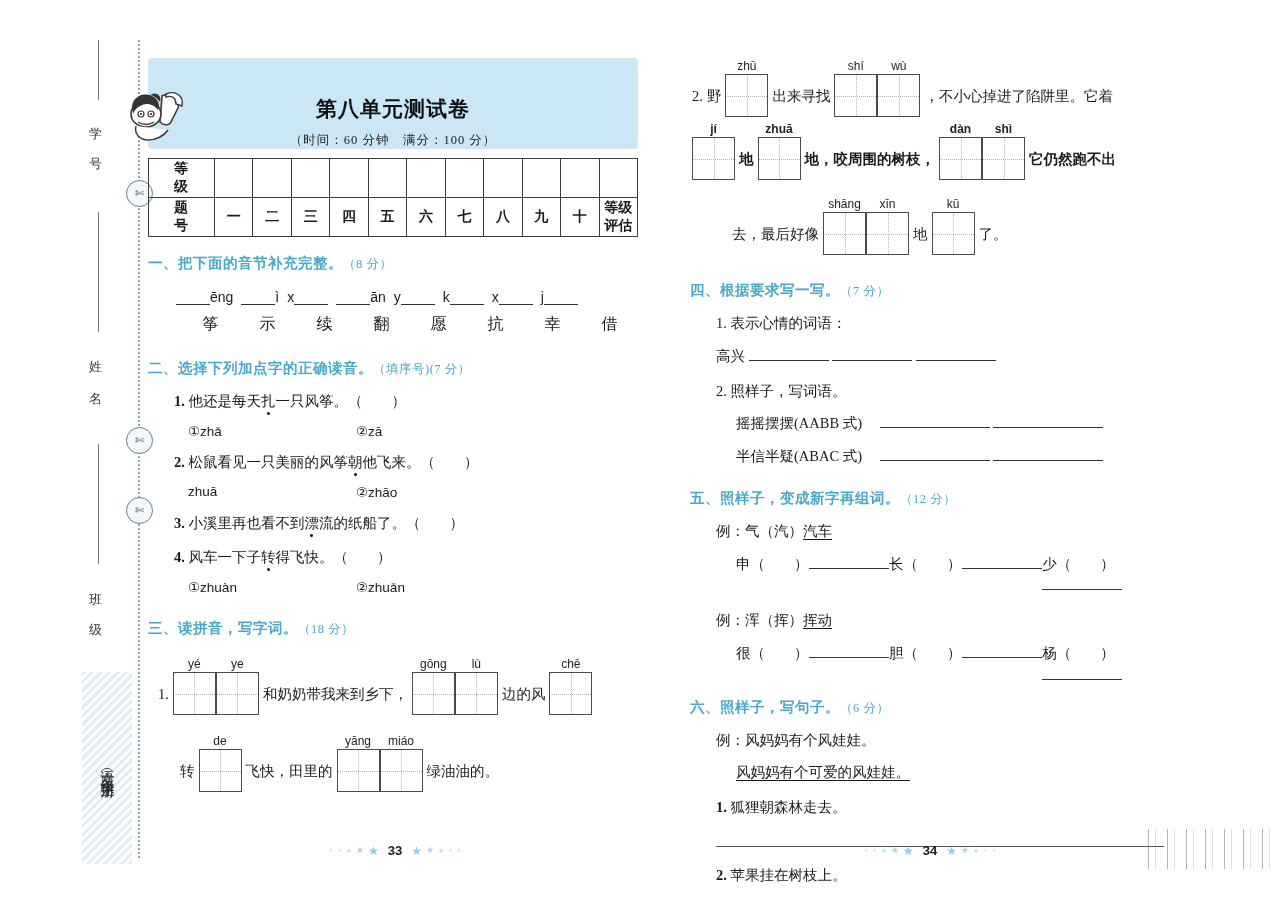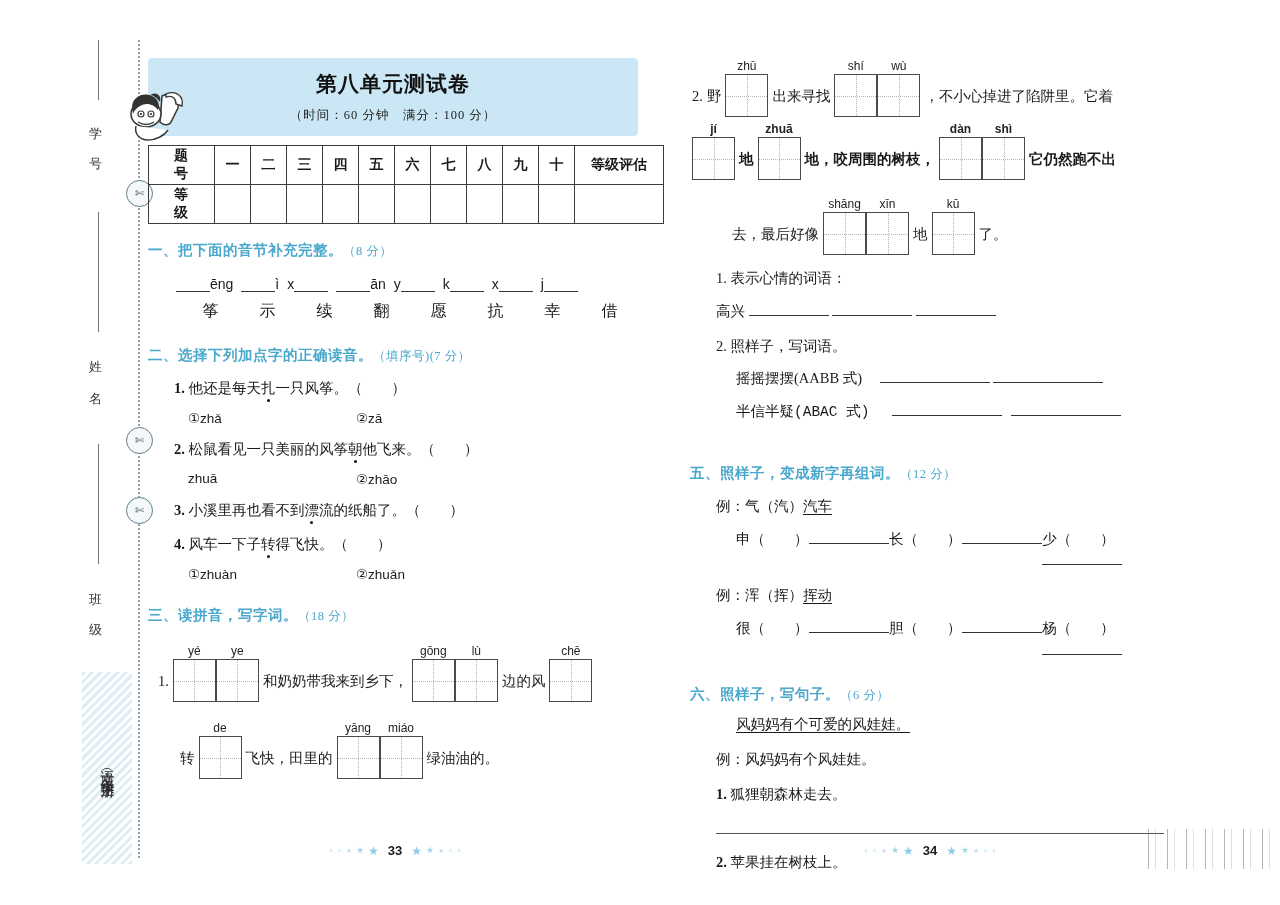--- a/index.html
+++ b/index.html
@@ -48,23 +48,23 @@
     writing-mode:vertical-rl;text-orientation:mixed;
     font-size:14px;color:#2b2b2b;letter-spacing:2px;
   }
 
   
   .col-left{position:absolute;left:148px;top:58px;width:490px;}
   .col-right{position:absolute;left:690px;top:58px;width:500px;}
 
   
   .banner{
-    position:relative;width:490px;height:78px;
+    position:relative;width:490px;height:91px;
     background:#cbe7f5;border-radius:4px;
-    display:flex;flex-direction:column;align-items:center;justify-content:center;
+    display:flex;flex-direction:column;align-items:center;justify-content:flex-end;
   }
   .banner h1{
     margin:0;font-size:21px;font-weight:700;letter-spacing:1px;
     font-family:"Liberation Sans","DejaVu Sans",sans-serif;color:#111;
   }
   .banner .sub{
     margin-top:9px;font-size:12.5px;color:#222;letter-spacing:1px;
   }
   .mascot{
     position:absolute;left:-22px;top:32px;width:66px;height:56px;z-index:5;
@@ -201,46 +201,46 @@
         <path d="M12 32 Q20 37 28 32" fill="none" stroke="#3b3b3b" stroke-width="1.3"></path>
         <path d="M10 36 C8 44 14 50 22 50 C30 50 38 46 42 40" fill="#fff" stroke="#3b3b3b" stroke-width="1.5"></path>
       </svg>
       <h1>第八单元测试卷</h1>
       <div class="sub">（时间：60 分钟　满分：100 分）</div>
     </div>
 
     <table class="score">
       <tbody>
           <tr>
+        <td class="lbl">等　级</td>
+        <td></td>
+        <td></td>
+        <td></td>
+        <td></td>
+        <td></td>
+        <td></td>
+        <td></td>
+        <td></td>
+        <td></td>
+        <td></td>
+        <td></td>
+      </tr>
+      <tr>
         <td class="lbl">题　号</td>
         <td class="num">一</td>
         <td class="num">二</td>
         <td class="num">三</td>
         <td class="num">四</td>
         <td class="num">五</td>
         <td class="num">六</td>
         <td class="num">七</td>
         <td class="num">八</td>
         <td class="num">九</td>
         <td class="num">十</td>
         <td class="assess">等级评估</td>
-      </tr>
-      <tr>
-        <td class="lbl">等　级</td>
-        <td></td>
-        <td></td>
-        <td></td>
-        <td></td>
-        <td></td>
-        <td></td>
-        <td></td>
-        <td></td>
-        <td></td>
-        <td></td>
-        <td></td>
       </tr>
     </tbody>
       </table>
 
     <div class="sec-h">
       <span>一、把下面的音节补充完整。</span><span class="pts">（8 分）</span>
     </div>
     <div class="py-row" id="py-row">
         <div class="py-item"><span class="py-blank"></span>ēng</div>
         <div class="py-item"><span class="py-blank"></span>ì</div>
@@ -404,66 +404,69 @@
           <span style="padding-bottom: 12px;">地</span>
           <div class="tzg-wrap"><div class="tzg-py">
               <i>kū</i>
             </div><div class="tzg">
               <div class="cell"></div>
             </div></div>
           <span style="padding-bottom: 12px;">了。</span>
         </div>
       </div>
 
+    <div class="sec-h" style="margin-top:26px;">
+      <span>四、根据要求写一写。</span><span class="pts">（7 分）</span>
+    </div>
     <div class="q">1. 表示心情的词语：</div>
     <div class="q" style="margin-top:11px;">
       <span>高兴</span>
       <span class="blank b80"></span>
       <span class="blank b80"></span>
       <span class="blank b80"></span>
     </div>
     <div class="q">2. 照样子，写词语。</div>
     <div class="q" style="margin-top:11px;padding-left:46px;">
       <span>摇摇摆摆(AABB 式)</span>
       <span class="blank b110" style="margin-left:14px;"></span>
       <span class="blank b110"></span>
     </div>
-    <div class="q" style="margin-top:11px;padding-left:46px;font-family:Liberation Mono, monospace;">
+    <div class="q" style="margin-top:11px;padding-left:46px;">
       <span>半信半疑(ABAC 式)</span>
       <span class="blank b110" style="margin-left:14px;"></span>
       <span class="blank b110"></span>
     </div>
 
-    <div class="sec-h" style="margin-top:40px;">
+    <div class="sec-h" style="margin-top:21px;">
       <span>五、照样子，变成新字再组词。</span><span class="pts">（12 分）</span>
     </div>
     <div class="q">
       <span>例：气（汽）</span><u class="ex">汽车</u>
     </div>
     <div class="q" style="padding-left:46px;display:flex;margin-top:11px;">
       <span style="width:158px;"><span>申（　　）</span><span class="blank b80"></span></span>
       <span style="width:158px;"><span>长（　　）</span><span class="blank b80"></span></span>
       <span><span>少（　　）</span><span class="blank b80"></span></span>
     </div>
     <div class="q">
       <span>例：浑（挥）</span><u class="ex">挥动</u>
     </div>
     <div class="q" style="padding-left:46px;display:flex;margin-top:11px;">
       <span style="width:158px;"><span>很（　　）</span><span class="blank b80"></span></span>
       <span style="width:158px;"><span>胆（　　）</span><span class="blank b80"></span></span>
       <span><span>杨（　　）</span><span class="blank b80"></span></span>
     </div>
 
-    <div class="sec-h" style="margin-top:24px;">
+    <div class="sec-h" style="margin-top:12px;">
       <span>六、照样子，写句子。</span><span class="pts">（6 分）</span>
     </div>
+    <div class="q">例：风妈妈有个风娃娃。</div>
     <div class="q" style="padding-left:46px;margin-top:10px;">
       <u class="ex">风妈妈有个可爱的风娃娃。</u>
     </div>
-    <div class="q">例：风妈妈有个风娃娃。</div>
     <div class="q">
       <span class="n">1.</span>
       <span>狐狸朝森林走去。</span>
     </div>
     <div class="wide-rule" style="margin-left:26px;width:448px;"></div>
     <div class="q" style="margin-top:18px;">
       <span class="n">2.</span>
       <span>苹果挂在树枝上。</span>
     </div>
 

